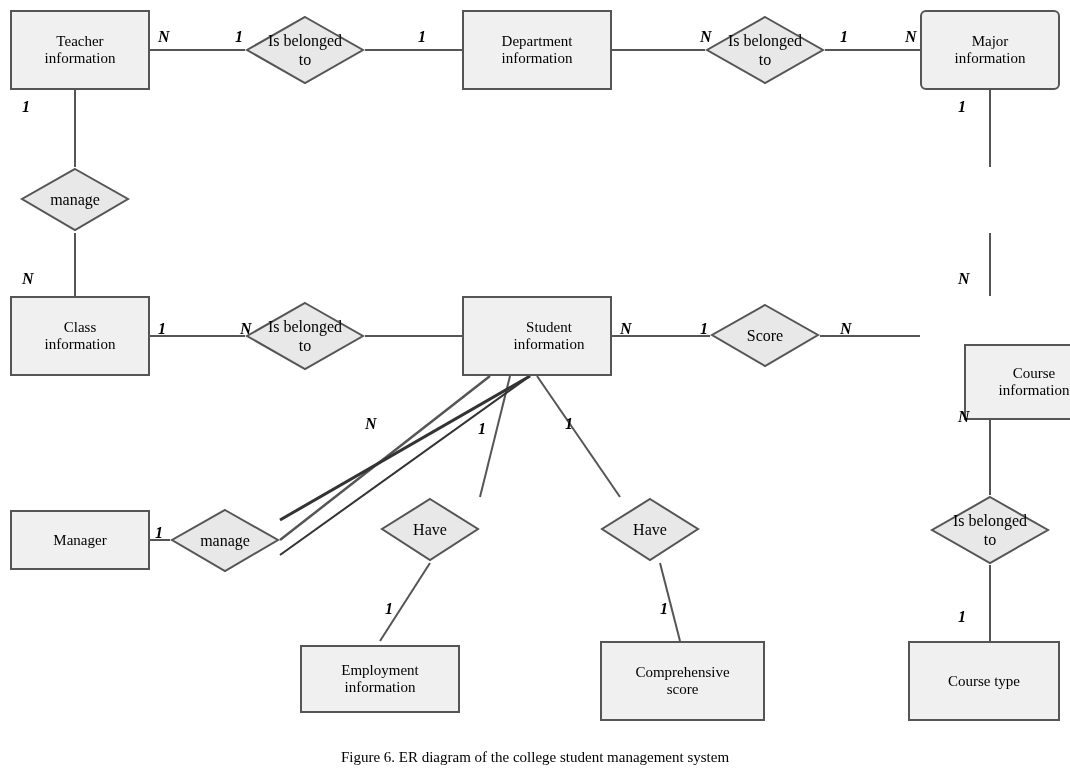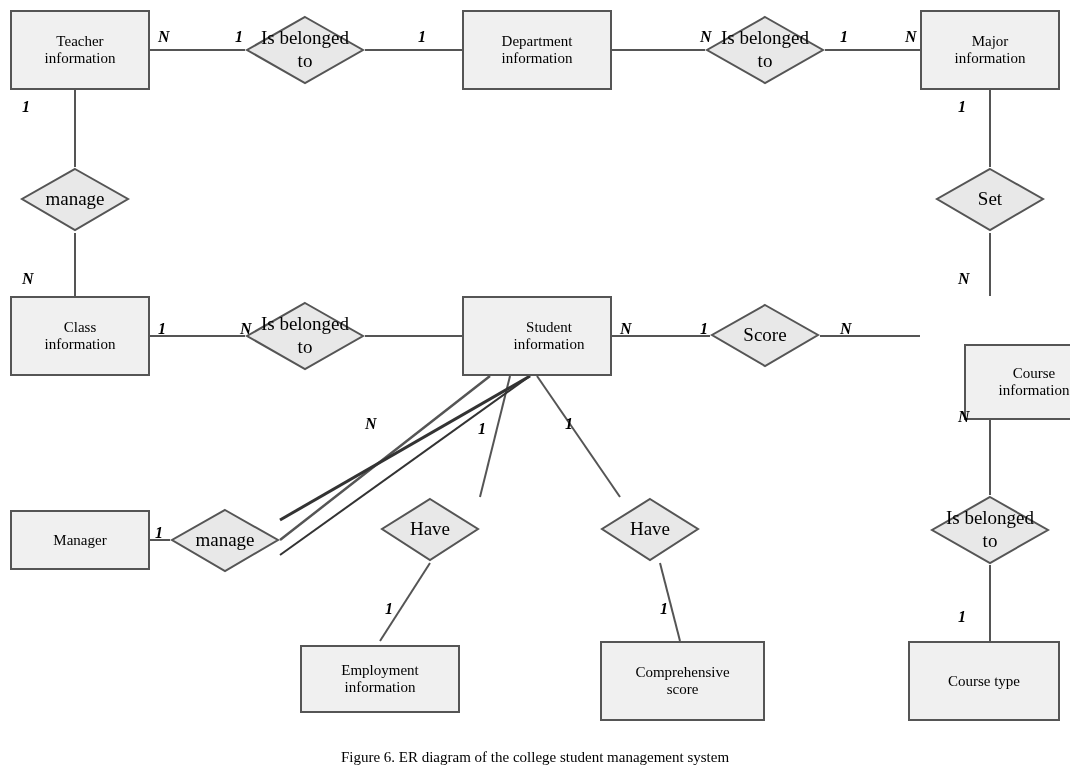--- a/index.html
+++ b/index.html
@@ -53,21 +53,21 @@
     }
     .diamond-shape {
       position: absolute;
       top: 0; left: 0;
       width: 100%;
       height: 100%;
     }
     .diamond-label {
       position: relative;
       z-index: 2;
-      font-size: 19px;
+      font-size: 16px;
       text-align: center;
       line-height: 1.2;
     }
     .cardinality {
       position: absolute;
       font-size: 16px;
       font-weight: bold;
       font-style: italic;
     }
     .caption {
@@ -132,21 +132,21 @@
   <div class="entity" style="left:10px; top:10px; width:140px; height:80px;">
     <span style="white-space:pre-line;">Teacher
 information</span>
   </div>
 
   <div class="entity" style="left:462px; top:10px; width:150px; height:80px;">
     <span style="white-space:pre-line;">Department
 information</span>
   </div>
 
-  <div class="entity" style="left:920px; top:10px; width:140px; height:80px;">
+  <div class="entity" style="left:920px; top:10px; width:140px; height:80px;border-radius:6px;">
     <span style="white-space:pre-line;">Major
 information</span>
   </div>
 
   <div class="entity" style="left:10px; top:296px; width:140px; height:80px;">
     <span style="white-space:pre-line;">Class
 information</span>
   </div>
 
   <div class="entity" style="left:462px; top:296px; width:150px; height:80px;">
@@ -197,28 +197,20 @@
 
   <div class="diamond" style="left:20px; top:167px; width:110px; height:65px;">
     <div class="diamond-inner">
       <svg class="diamond-shape" viewBox="0 0 110 65" preserveAspectRatio="none">
         <polygon points="55,2 108,32 55,63 2,32" fill="#e8e8e8" stroke="#555" stroke-width="2"></polygon>
       </svg>
       <span class="diamond-label">manage</span>
     </div>
   </div>
 
-  <div class="diamond" style="left:935px; top:167px; width:110px; height:65px;">
-    <div class="diamond-inner">
-      <svg class="diamond-shape" viewBox="0 0 110 65" preserveAspectRatio="none">
-        <polygon points="55,2 108,32 55,63 2,32" fill="#e8e8e8" stroke="#555" stroke-width="2"></polygon>
-      </svg>
-      <span class="diamond-label">Set</span>
-    </div>
-  </div>
 
   <div class="diamond" style="left:245px; top:301px; width:120px; height:70px;">
     <div class="diamond-inner">
       <svg class="diamond-shape" viewBox="0 0 120 70" preserveAspectRatio="none">
         <polygon points="60,2 118,35 60,68 2,35" fill="#e8e8e8" stroke="#555" stroke-width="2"></polygon>
       </svg>
       <span class="diamond-label">Is belonged<br>to</span>
     </div>
   </div>
 

